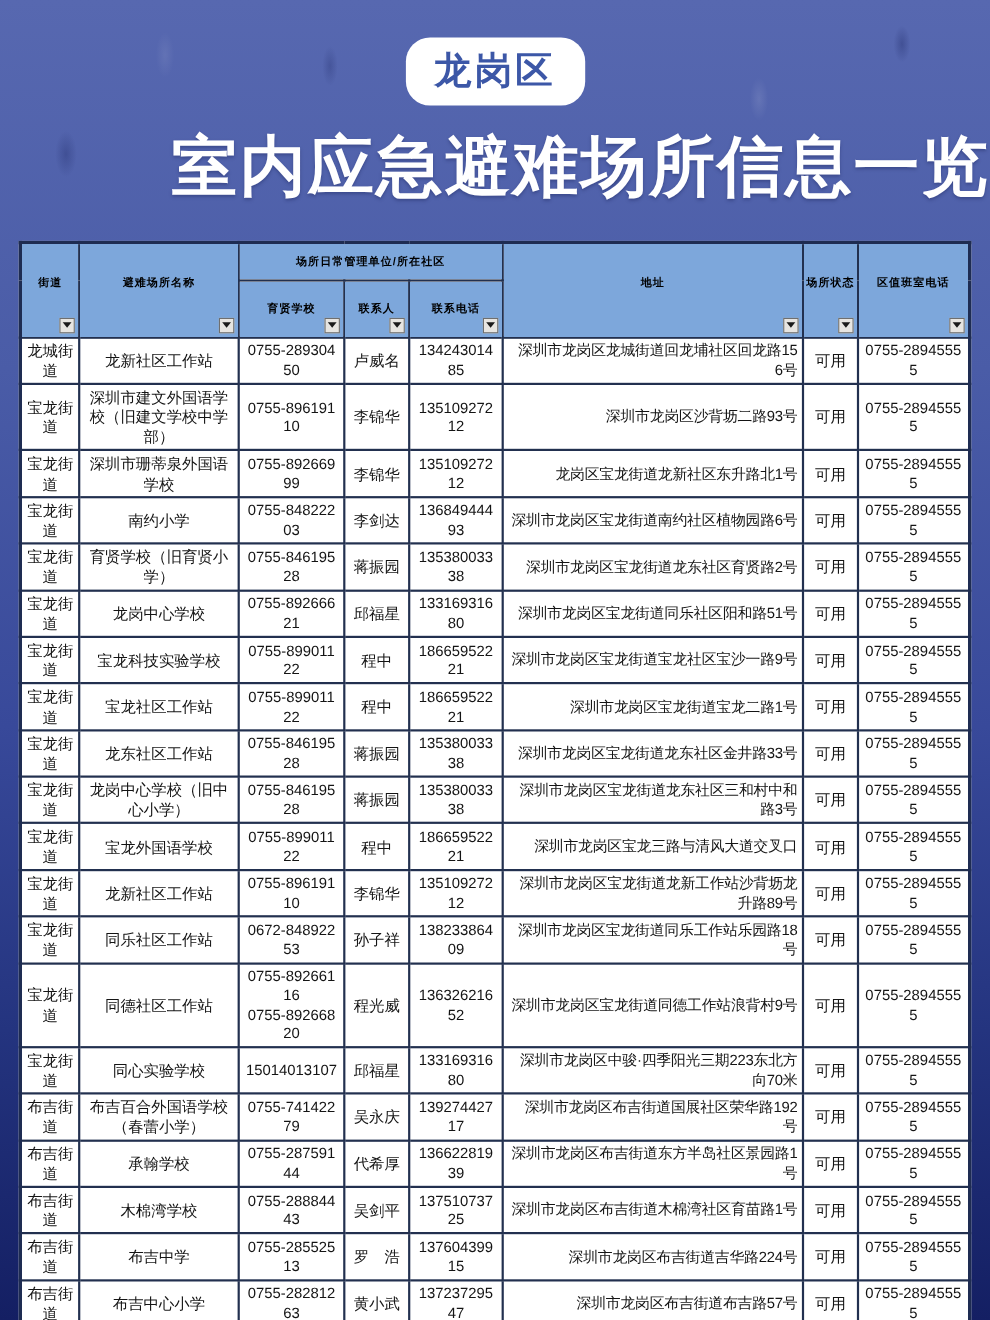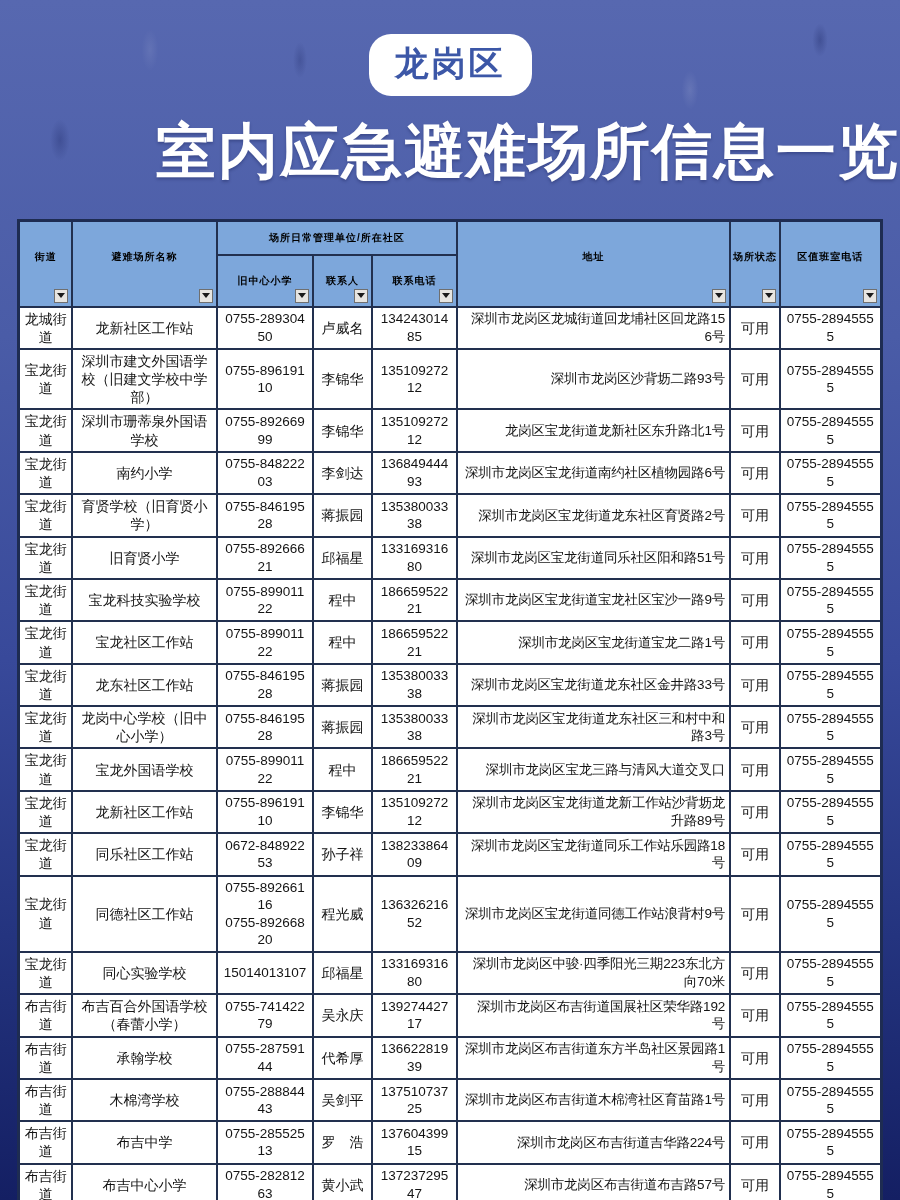--- a/index.html
+++ b/index.html
@@ -150,21 +150,21 @@
           <span>场所状态</span>
           <span class="filter-btn"></span>
         </th>
         <th rowspan="2" class="spanning">
           <span>区值班室电话</span>
           <span class="filter-btn"></span>
         </th>
       </tr>
       <tr class="h-sub">
         <th>
-          <span>旧中心小学</span>
+          <span>育贤学校</span>
           <span class="filter-btn"></span>
         </th>
         <th>
           <span>联系人</span>
           <span class="filter-btn"></span>
         </th>
         <th>
           <span>联系电话</span>
           <span class="filter-btn"></span>
         </th>
@@ -216,21 +216,21 @@
       <td class="col-name">育贤学校（旧育贤小学）</td>
       <td class="col-phone">0755-84619528</td>
       <td class="col-contact">蒋振园</td>
       <td class="col-cphone">13538003338</td>
       <td class="col-addr">深圳市龙岗区宝龙街道龙东社区育贤路2号</td>
       <td class="col-status">可用</td>
       <td class="col-duty">0755-28945555</td>
     </tr>
         <tr>
       <td class="col-street">宝龙街道</td>
-      <td class="col-name">旧育贤小学</td>
+      <td class="col-name">龙岗中心学校</td>
       <td class="col-phone">0755-89266621</td>
       <td class="col-contact">邱福星</td>
       <td class="col-cphone">13316931680</td>
       <td class="col-addr">深圳市龙岗区宝龙街道同乐社区阳和路51号</td>
       <td class="col-status">可用</td>
       <td class="col-duty">0755-28945555</td>
     </tr>
         <tr>
       <td class="col-street">宝龙街道</td>
       <td class="col-name">宝龙科技实验学校</td>

